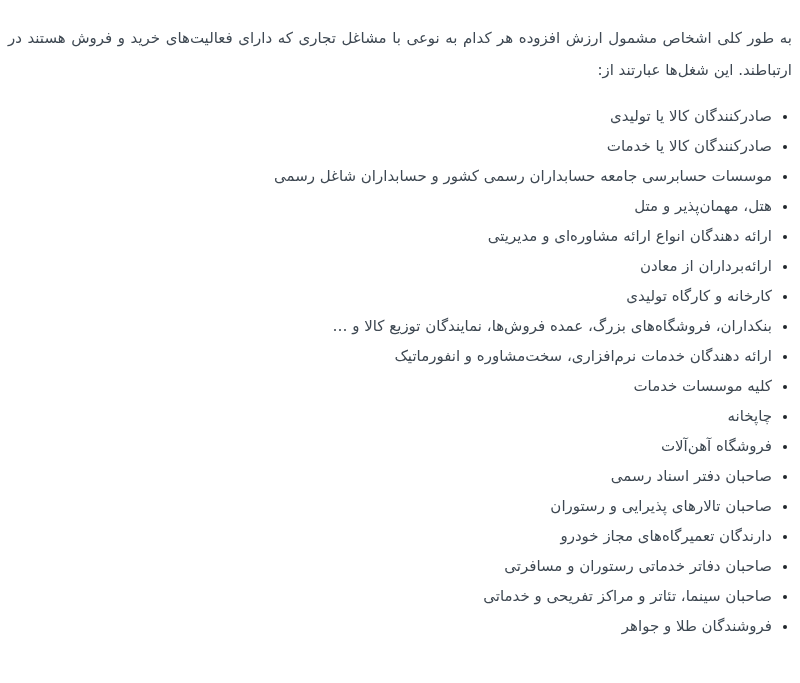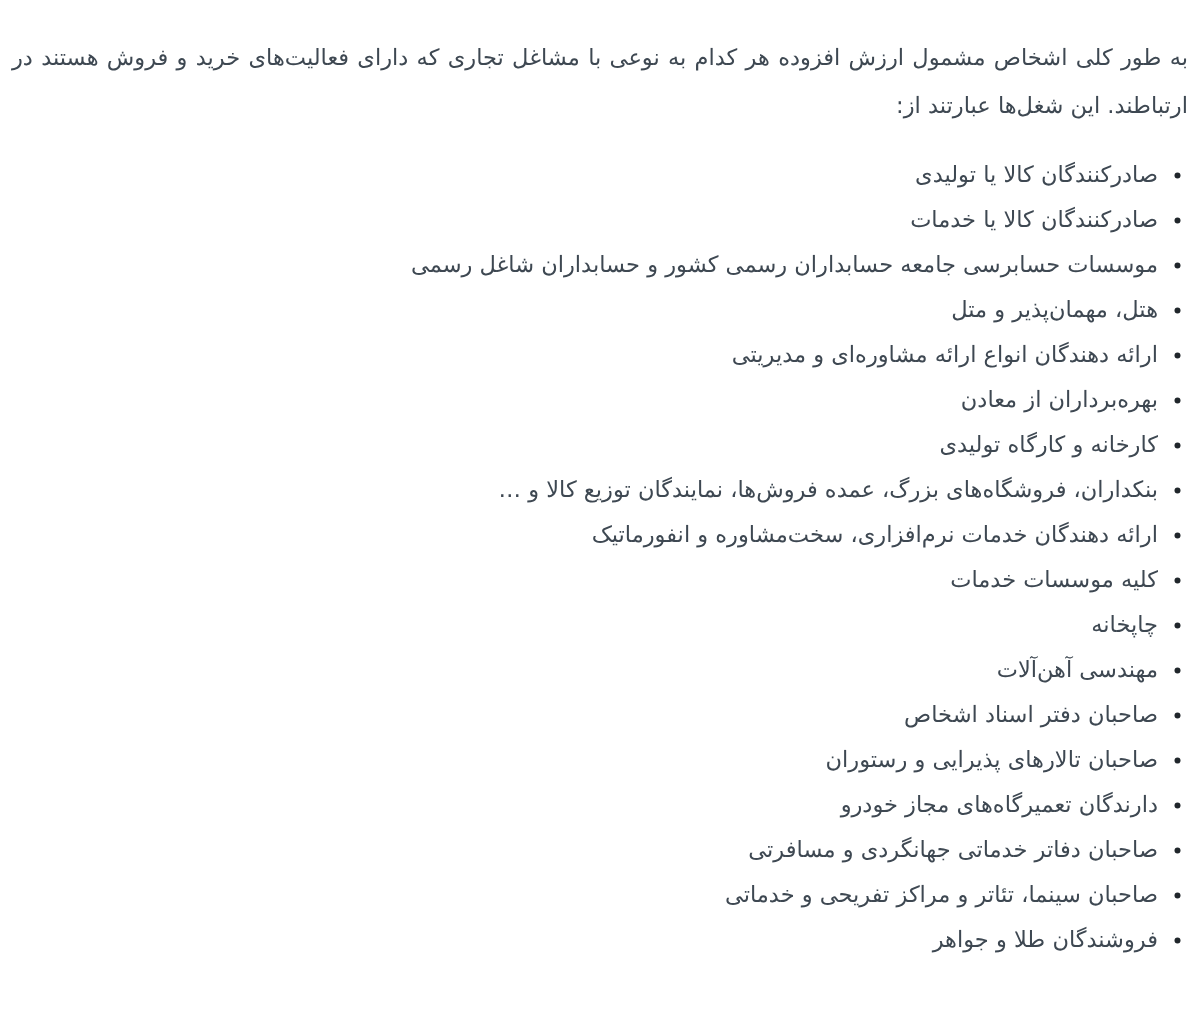--- a/index.html
+++ b/index.html
@@ -57,27 +57,27 @@
 <div class="page">
 
   <p class="intro">به طور کلی اشخاص مشمول ارزش افزوده هر کدام به نوعی با مشاغل تجاری که دارای فعالیت‌های خرید و فروش هستند در ارتباطند. این شغل‌ها عبارتند از:</p>
 
   <ul class="business-list">
       <li>صادرکنندگان کالا یا تولیدی</li>
       <li>صادرکنندگان کالا یا خدمات</li>
       <li>موسسات حسابرسی جامعه حسابداران رسمی کشور و حسابداران شاغل رسمی</li>
       <li>هتل، مهمان‌پذیر و متل</li>
       <li>ارائه دهندگان انواع ارائه مشاوره‌ای و مدیریتی</li>
-      <li>بهره‌برداران از معادن</li>
+      <li>ارائه‌برداران از معادن</li>
       <li>کارخانه و کارگاه تولیدی</li>
       <li>بنکداران، فروشگاه‌های بزرگ، عمده فروش‌ها، نمایندگان توزیع کالا و …</li>
       <li>ارائه دهندگان خدمات نرم‌افزاری، سخت‌مشاوره و انفورماتیک</li>
       <li>کلیه موسسات خدمات</li>
       <li>چاپخانه</li>
-      <li>مهندسی آهن‌آلات</li>
-      <li>صاحبان دفتر اسناد اشخاص</li>
+      <li>فروشگاه آهن‌آلات</li>
+      <li>صاحبان دفتر اسناد رسمی</li>
       <li>صاحبان تالارهای پذیرایی و رستوران</li>
       <li>دارندگان تعمیرگاه‌های مجاز خودرو</li>
-      <li>صاحبان دفاتر خدماتی جهانگردی و مسافرتی</li>
+      <li>صاحبان دفاتر خدماتی رستوران و مسافرتی</li>
       <li>صاحبان سینما، تئاتر و مراکز تفریحی و خدماتی</li>
       <li>فروشندگان طلا و جواهر</li>
     </ul>
 </div>
 
 </body></html>

